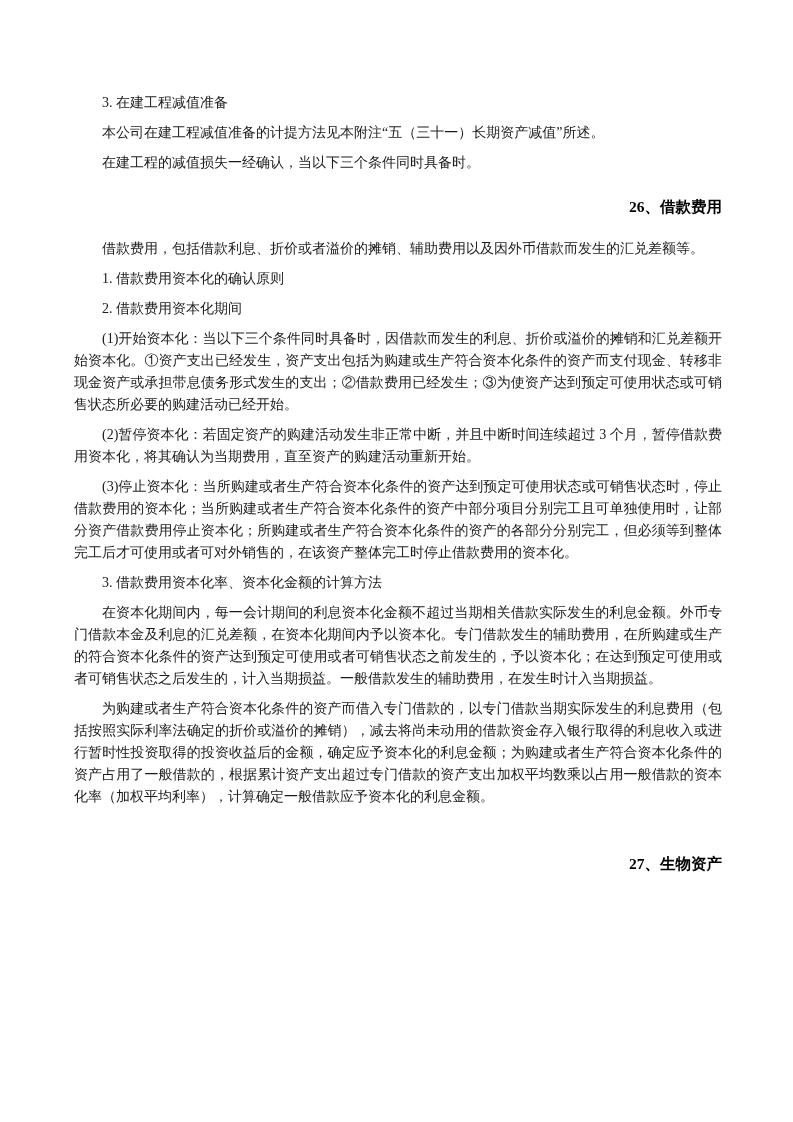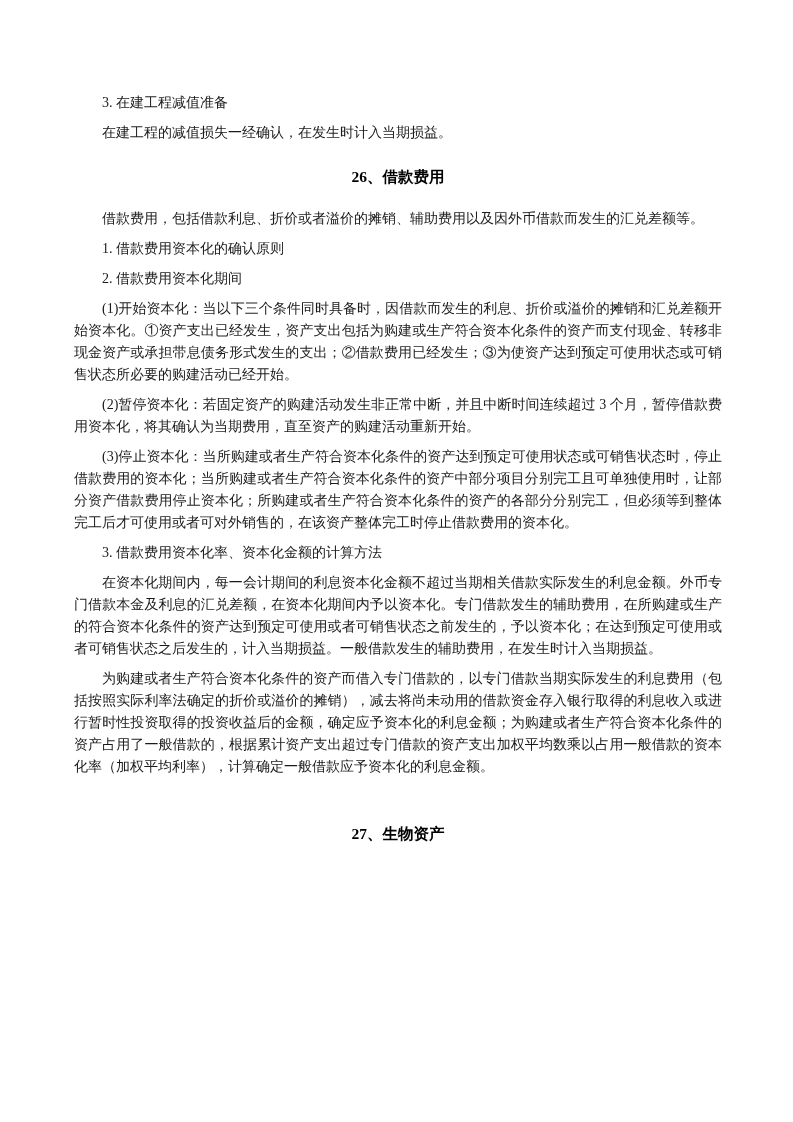--- a/index.html
+++ b/index.html
@@ -26,33 +26,34 @@
   }
   .para {
     text-indent: 2em;
     margin: 0 0 8px 0;
   }
   .h2 {
     font-weight: bold;
     font-size: 15.5px;
     line-height: 26px;
     color: #000000;
-    text-align: center;
+    text-align: right;
     text-indent: 0;
     margin: 20px 0 18px 0;
   }
   .h2:last-child { margin-bottom: 0; margin-top: 43px; }
 </style>
 </head>
 <body>
 
 <div class="page">
   <main class="content">
     <p class="para">3. 在建工程减值准备</p>
-    <p class="para">在建工程的减值损失一经确认，在发生时计入当期损益。</p>
+    <p class="para">本公司在建工程减值准备的计提方法见本附注“五（三十一）长期资产减值”所述。</p>
+    <p class="para">在建工程的减值损失一经确认，当以下三个条件同时具备时。</p>
 
     <h2 class="h2">26、借款费用</h2>
     <p class="para">借款费用，包括借款利息、折价或者溢价的摊销、辅助费用以及因外币借款而发生的汇兑差额等。</p>
     <p class="para">1. 借款费用资本化的确认原则</p>
     <p class="para">2. 借款费用资本化期间</p>
     <p class="para">(1)开始资本化：当以下三个条件同时具备时，因借款而发生的利息、折价或溢价的摊销和汇兑差额开始资本化。①资产支出已经发生，资产支出包括为购建或生产符合资本化条件的资产而支付现金、转移非现金资产或承担带息债务形式发生的支出；②借款费用已经发生；③为使资产达到预定可使用状态或可销售状态所必要的购建活动已经开始。</p>
     <p class="para">(2)暂停资本化：若固定资产的购建活动发生非正常中断，并且中断时间连续超过 3 个月，暂停借款费用资本化，将其确认为当期费用，直至资产的购建活动重新开始。</p>
     <p class="para">(3)停止资本化：当所购建或者生产符合资本化条件的资产达到预定可使用状态或可销售状态时，停止借款费用的资本化；当所购建或者生产符合资本化条件的资产中部分项目分别完工且可单独使用时，让部分资产借款费用停止资本化；所购建或者生产符合资本化条件的资产的各部分分别完工，但必须等到整体完工后才可使用或者可对外销售的，在该资产整体完工时停止借款费用的资本化。</p>
     <p class="para">3. 借款费用资本化率、资本化金额的计算方法</p>
     <p class="para">在资本化期间内，每一会计期间的利息资本化金额不超过当期相关借款实际发生的利息金额。外币专门借款本金及利息的汇兑差额，在资本化期间内予以资本化。专门借款发生的辅助费用，在所购建或生产的符合资本化条件的资产达到预定可使用或者可销售状态之前发生的，予以资本化；在达到预定可使用或者可销售状态之后发生的，计入当期损益。一般借款发生的辅助费用，在发生时计入当期损益。</p>

